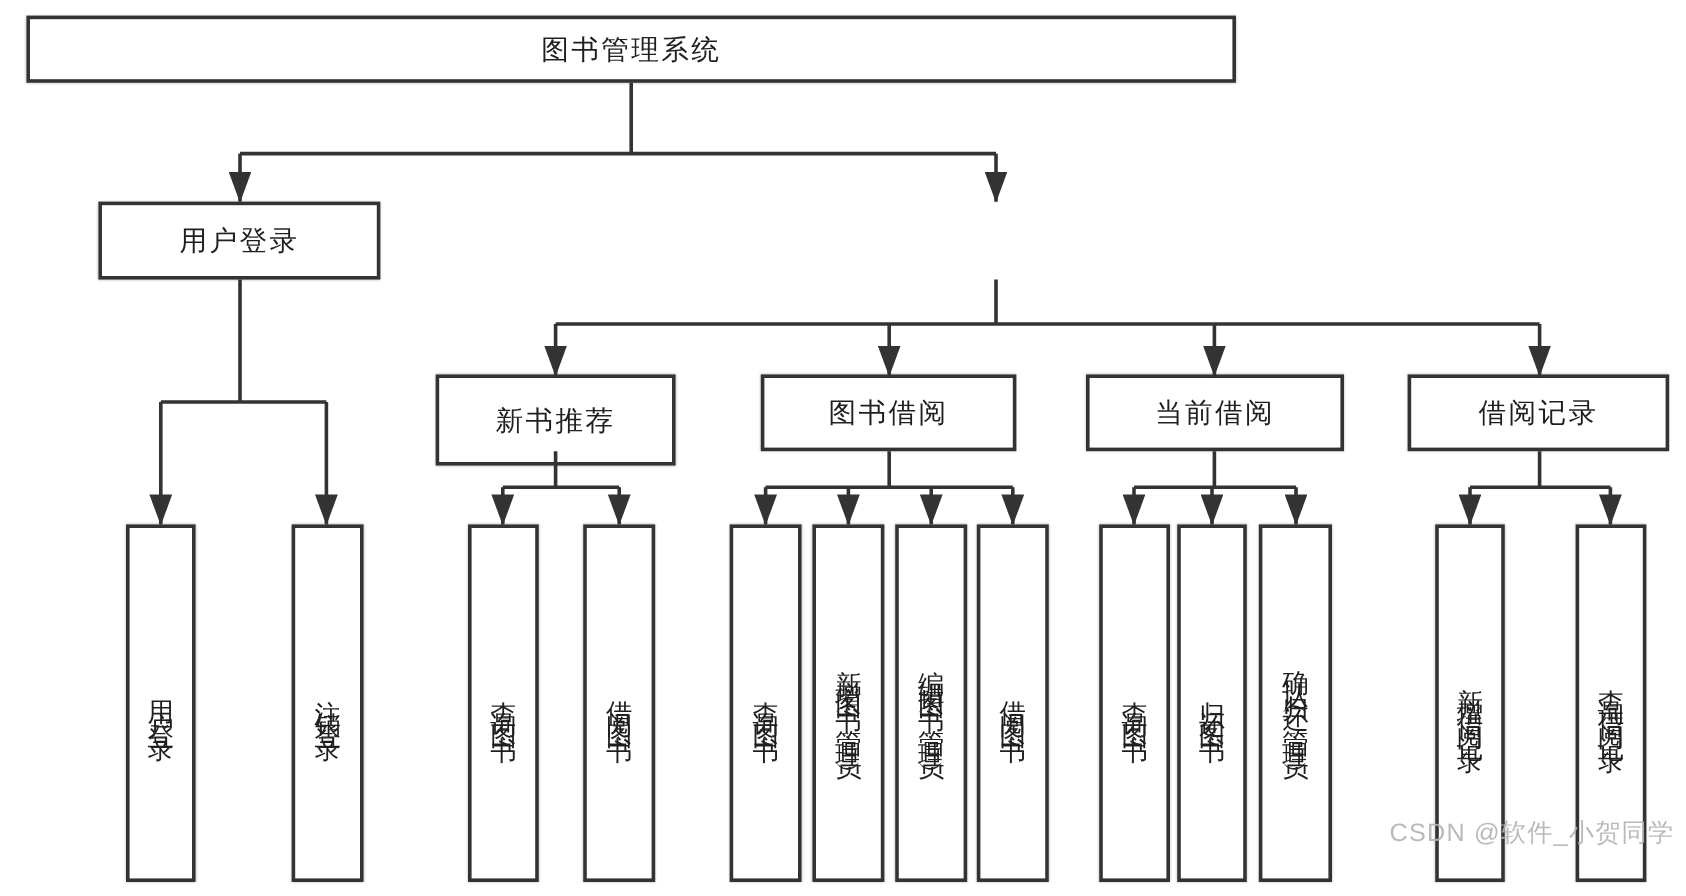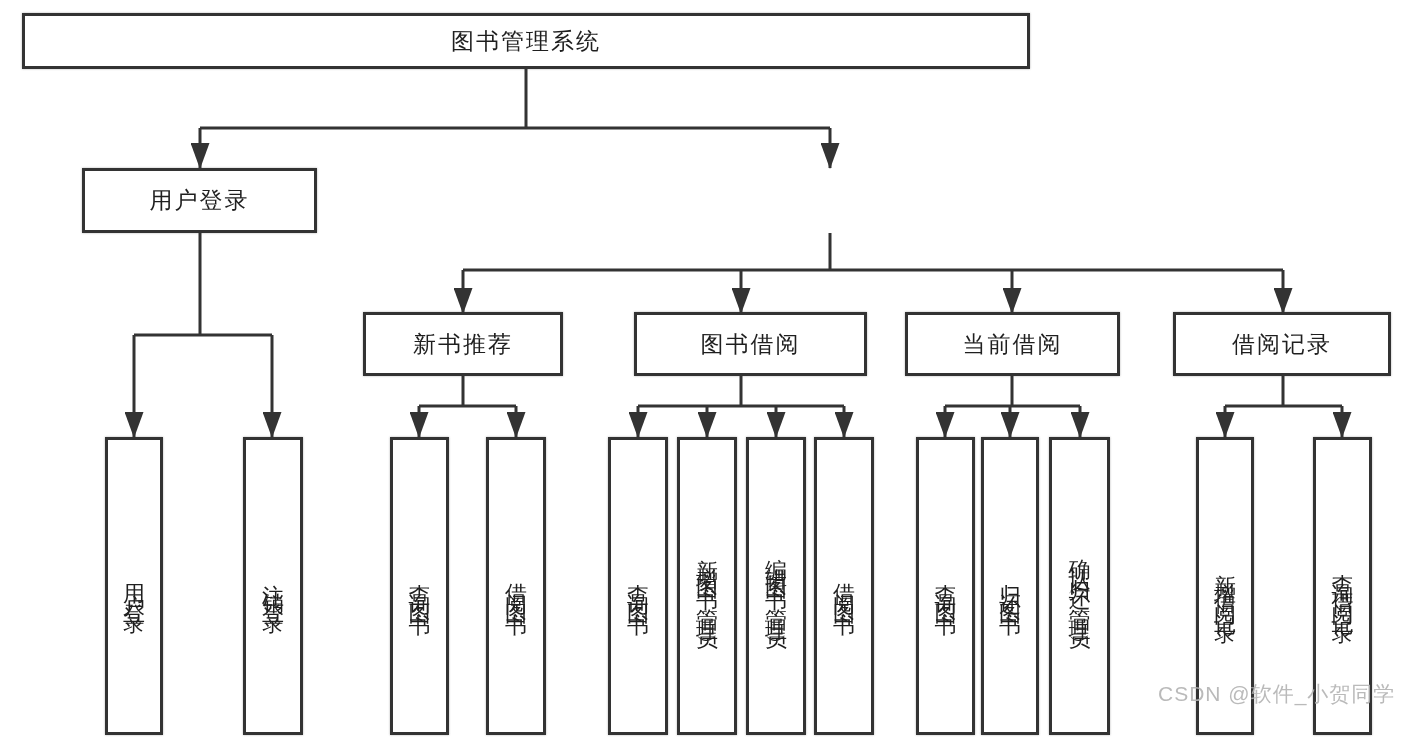--- a/index.html
+++ b/index.html
@@ -92,24 +92,24 @@
   </svg>
 
   <div class="hnode" style="left:22px;top:13px;width:1008px;height:56px">
     <span>图书管理系统</span>
   </div>
 
   <div class="hnode" style="left:82px;top:168px;width:235px;height:65px">
     <span>用户登录</span>
   </div>
 
-  <div class="hnode" style="left:363px;top:312px;width:200px;height:64px">
+  <div class="hnode" style="left:363px;top:312px;width:200px;height:76px">
     <span>新书推荐</span>
   </div>
-  <div class="hnode" style="left:634px;top:312px;width:233px;height:64px">
+  <div class="hnode" style="left:634px;top:312px;width:213px;height:64px">
     <span>图书借阅</span>
   </div>
   <div class="hnode" style="left:1173px;top:312px;width:218px;height:64px">
     <span>借阅记录</span>
   </div>
   <div class="hnode" style="left:905px;top:312px;width:215px;height:64px">
     <span>当前借阅</span>
   </div>
 
   <div class="vnode" style="left:105px;top:437px;width:58px;height:298px">

